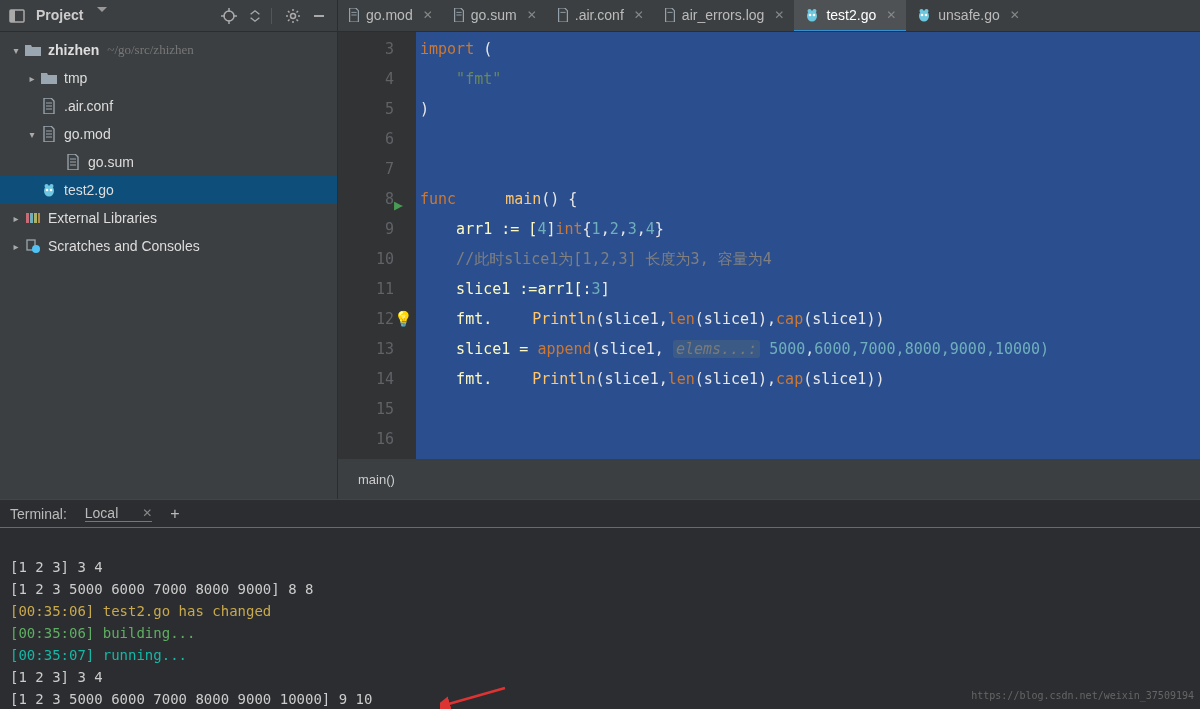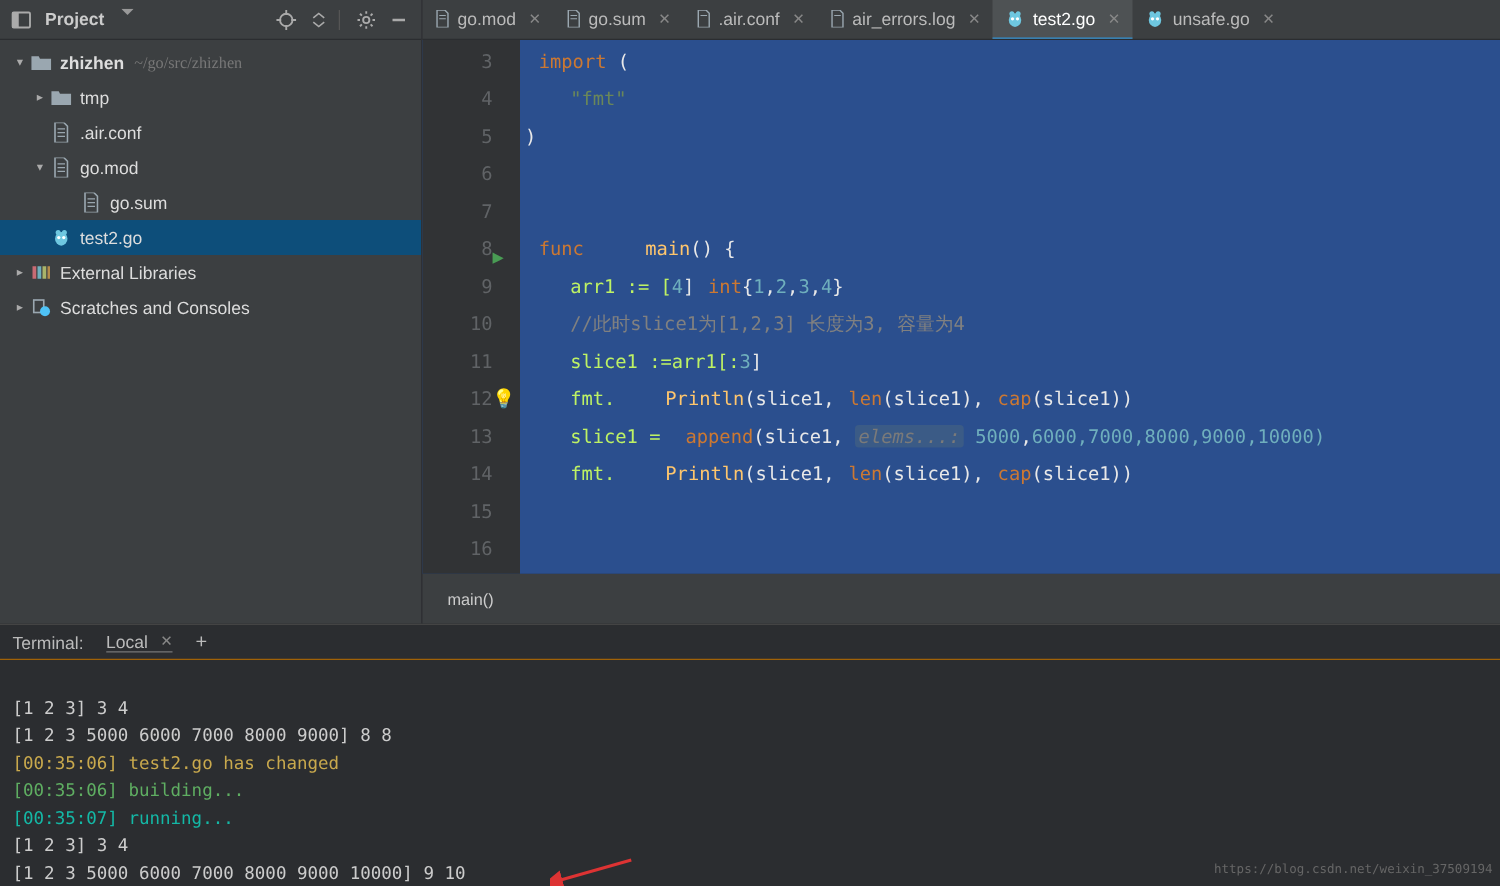--- a/index.html
+++ b/index.html
@@ -34,28 +34,28 @@
   .editor-area { flex:1; display:flex; flex-direction:column; background:#2b2d30; min-width:0;}
   .tabs { display:flex; align-items:center; height:32px; background:#3c3f41; border-bottom:1px solid #2b2d30; overflow:hidden;}
   .tab { display:flex;align-items:center; padding:0 10px; height:32px; gap:6px; color:#bbb; cursor:pointer; border-bottom:2px solid transparent; white-space:nowrap; }
   .tab.active { background:#4e5254; border-bottom:2px solid #3391d2; color:#fff;}
   .tab-close{ color:#888; font-size:12px; margin-left:4px;}
   .editor-body { flex:1; display:flex; background:#2b4f8e; min-height:0; position:relative;}
   .gutter { width:78px; background:#313335; color:#606366; text-align:right; padding-right:22px; font-family:Menlo,monospace; font-size:15px; line-height:30px; padding-top:2px; position:relative;}
   .gutter-line{height:30px; position:relative;}
   .run-gutter{ position:absolute; left:56px; color:#499c54; top:6px;}
   .code { flex:1; font-family:Menlo,Consolas,monospace; font-size:15px; line-height:30px; padding:2px 0 0 4px; color:#efefef; white-space:pre; overflow:hidden;}
-  .kw{ color:#cc7832;margin-left:11px;} .str{color:#6a8759;} .fn{color:#ffc66d;margin-left:40px;} .id{color:#bef264;} .num{color:#6fafbd;} .cm{color:#808080;} .pun{color:#e8e8e8;} .hint{color:#7a7a7a;background:#3b5b86;padding:0 3px;border-radius:3px;font-style:italic;}
+  .kw{ color:#cc7832;} .str{color:#6a8759;} .fn{color:#ffc66d;margin-left:40px;} .id{color:#fef9c3;} .num{color:#6fafbd;} .cm{color:#808080;} .pun{color:#e8e8e8;} .hint{color:#7a7a7a;background:#3b5b86;padding:0 3px;border-radius:3px;font-style:italic;}
   .bulb{ position:absolute; left:56px; color:#f0a732;}
   .breadcrumb { height:40px; background:#3c3f41; color:#ccc; font-size:13px; display:flex;align-items:center; padding-left:20px;}
   
   .terminal-pane { height:210px; background:#2b2d30; border-top:1px solid #444; display:flex;flex-direction:column;}
   .term-tabs { height:28px; display:flex; align-items:center; padding-left:10px; gap:18px; border-bottom:1px solid #a16207;}
   .term-title{ color:#bbb;} 
-  .term-tab { color:#bbb; display:flex;align-items:center;gap:6px; cursor:pointer;}
+  .term-tab { color:#bbb; display:flex;align-items:center;gap:20px; cursor:pointer;}
   .term-tab.active{ border-bottom:1px solid #777;}
   .term-add{ color:#bbb; font-size:16px; cursor:pointer;}
   .term-body{ flex:1; padding:6px 10px; font-family:Menlo,Consolas,monospace; font-size:14px; line-height:22px; color:#ccc; white-space:pre; overflow:hidden; position:relative;}
   .t-y{color:#c9a94d;} .t-g{color:#5fae62;} .t-r{color:#14b8a6;}
   .arrow{ position:absolute; left:440px; top:155px; }
   .watermark{ position:absolute; right:6px; bottom:2px; color:#666; font-size:10px;}
 </style>
 </head>
 <body>
 

